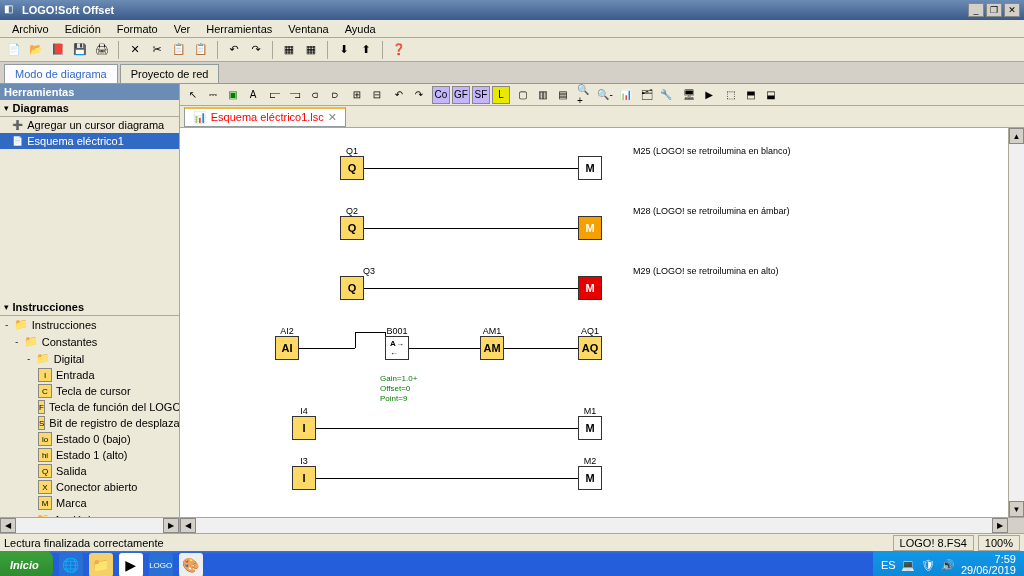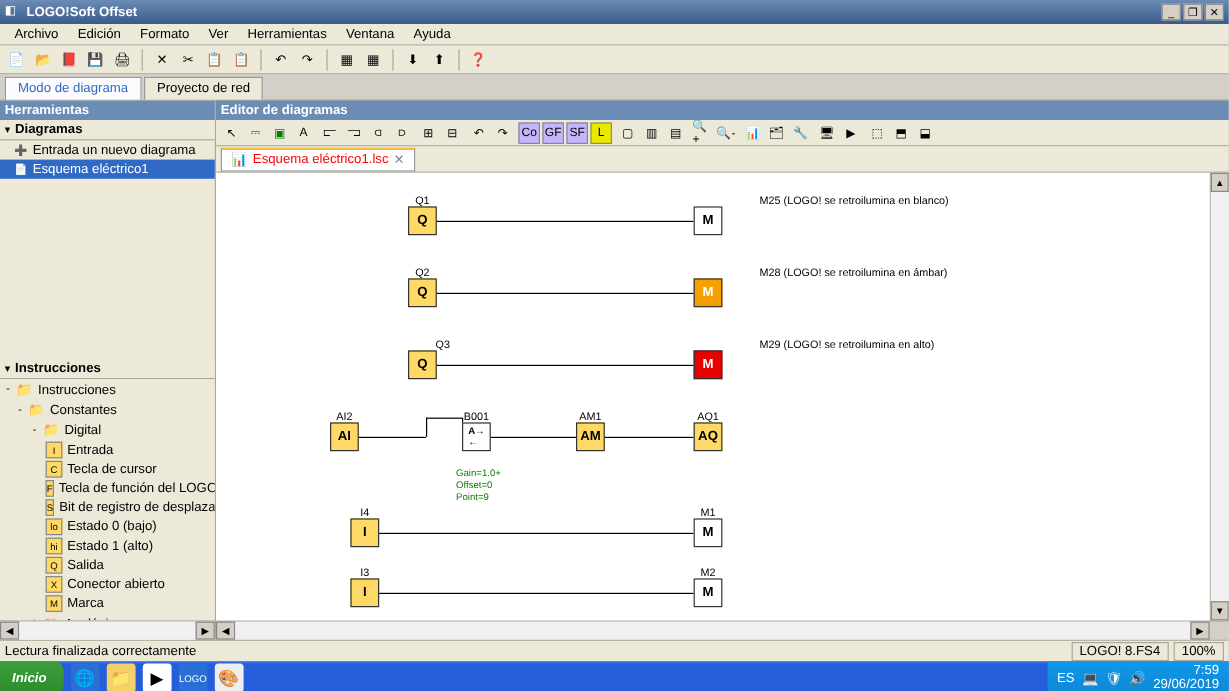--- a/index.html
+++ b/index.html
@@ -131,21 +131,21 @@
 <div class="main">
   <div class="left-panel">
     <div class="panel-title dark">Herramientas</div>
 
     <div class="panel-sub">
       <span class="icon">▾</span>
       <b>Diagramas</b>
     </div>
     <div class="tree-row">
       <span class="icon">➕</span>
-      <span>Entrada un nuevo diagrama</span>
+      <span>Agregar un cursor diagrama</span>
     </div>
     <div class="tree-row sel">
       <span class="icon">📄</span>
       <span>Esquema eléctrico1</span>
     </div>
     <div style="flex:0 0 150px"></div>
 
     <div class="panel-sub">
       <span class="icon">▾</span>
       <b>Instrucciones</b>
@@ -211,21 +211,20 @@
       </div>
     </div>
     <div class="scrollbar-h">
       <div class="sb-btn">◀</div>
       <div class="sb-track"></div>
       <div class="sb-btn">▶</div>
     </div>
   </div>
 
   <div class="right-panel">
-    <div class="panel-title dark">Editor de diagramas</div>
     <div class="diagram-toolbar">
       <div class="dtb-btn">↖</div>
       <div class="dtb-btn">⎓</div>
       <div class="dtb-btn" style="color:green">▣</div>
       <div class="dtb-btn">A</div>
       <div class="sep"></div>
       <div class="dtb-btn">⫍</div>
       <div class="dtb-btn">⫎</div>
       <div class="dtb-btn">⫏</div>
       <div class="dtb-btn">⫐</div>

